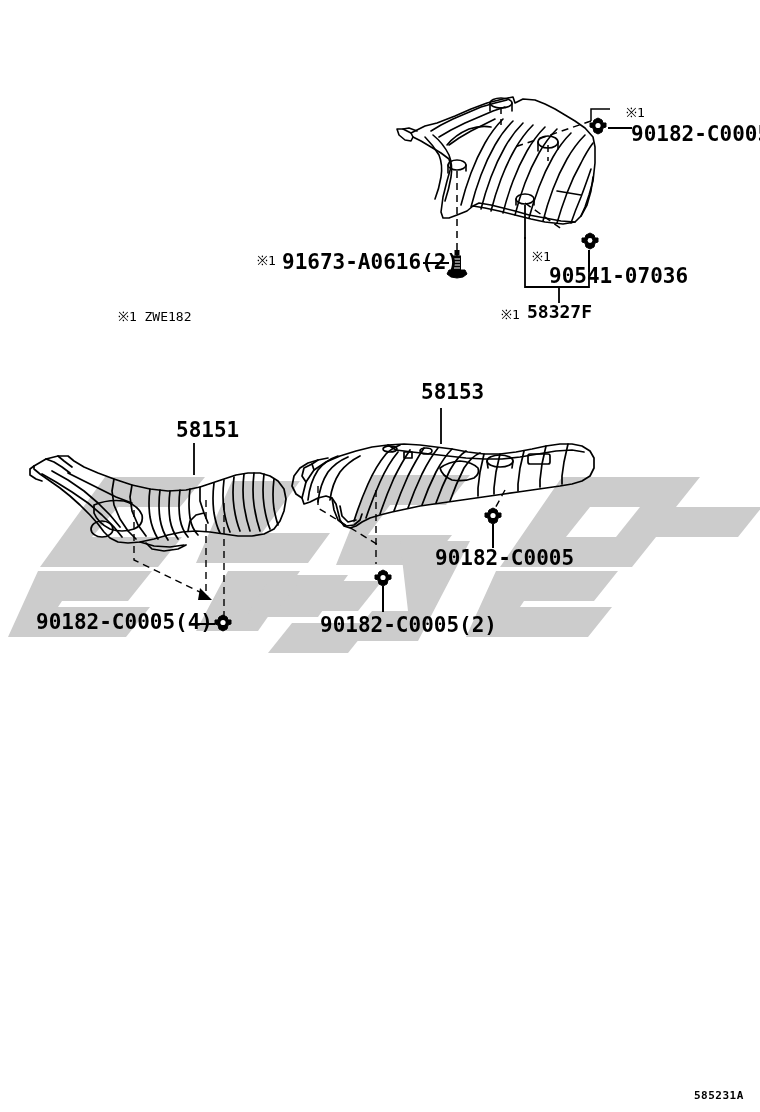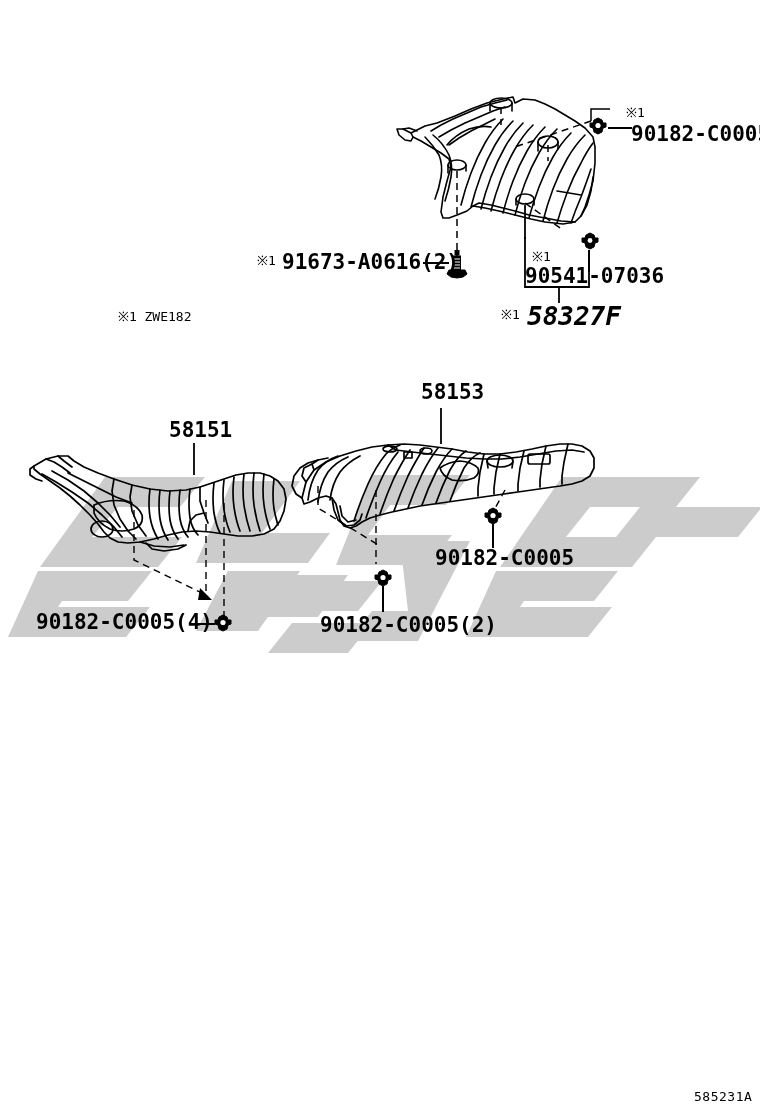--- a/index.html
+++ b/index.html
@@ -41,31 +41,30 @@
     color: #000;
     font-family: "DejaVu Sans Mono", "Liberation Mono", monospace;
     line-height: 1;
   }
   .partnum {
     font-size: 21px;
     font-weight: bold;
     letter-spacing: 0px;
   }
   .partnum-lg {
-    font-size: 26px;
+    font-size: 18px;
     font-weight: bold;
-    font-style: italic;
   }
   .note {
     font-size: 13px;
     font-weight: normal;
   }
   .idcode {
-    font-size: 13px;
-    font-weight: normal;
+    font-size: 11px;
+    font-weight: bold;
     letter-spacing: 0.5px;
   }
   .mark-sup {
     position: absolute;
     font-size: 13px;
     z-index: 5;
     color: #000;
   }
   .leader {
     position: absolute;
@@ -366,28 +365,28 @@
   </svg>
   <div class="leader" style="left:382px; top:586px; width:2px; height:26px;"></div>
 
   <div class="lbl mark-sup" style="left:626px; top:106px;">※1</div>
   <div class="lbl partnum" style="left:631px; top:124px;">90182-C0005</div>
 
   <div class="lbl" style="left:257px; top:254px; font-size:13px;">※1</div>
   <div class="lbl partnum" style="left:282px; top:252px;">91673-A0616(2)</div>
 
   <div class="lbl mark-sup" style="left:532px; top:250px;">※1</div>
-  <div class="lbl partnum" style="left:525px; top:266px;">90541-07036</div>
+  <div class="lbl partnum" style="left:525px; top:266px;padding-left:24px;">90541-07036</div>
 
   <div class="lbl" style="left:501px; top:308px; font-size:13px;">※1</div>
   <div class="lbl partnum-lg" style="left:527px; top:303px;">58327F</div>
 
   <div class="lbl note" style="left:118px; top:310px;">※1 ZWE182</div>
 
-  <div class="lbl partnum" style="left:169px; top:420px;">58151</div>
+  <div class="lbl partnum" style="left:176px; top:420px;">58151</div>
 
   <div class="lbl partnum" style="left:36px; top:612px;">90182-C0005(4)</div>
 
   <div class="lbl partnum" style="left:421px; top:382px;">58153</div>
 
   <div class="lbl partnum" style="left:435px; top:548px;">90182-C0005</div>
 
   <div class="lbl partnum" style="left:320px; top:615px;">90182-C0005(2)</div>
 
   <div class="lbl idcode" style="left:694px; top:1090px;">585231A</div>

